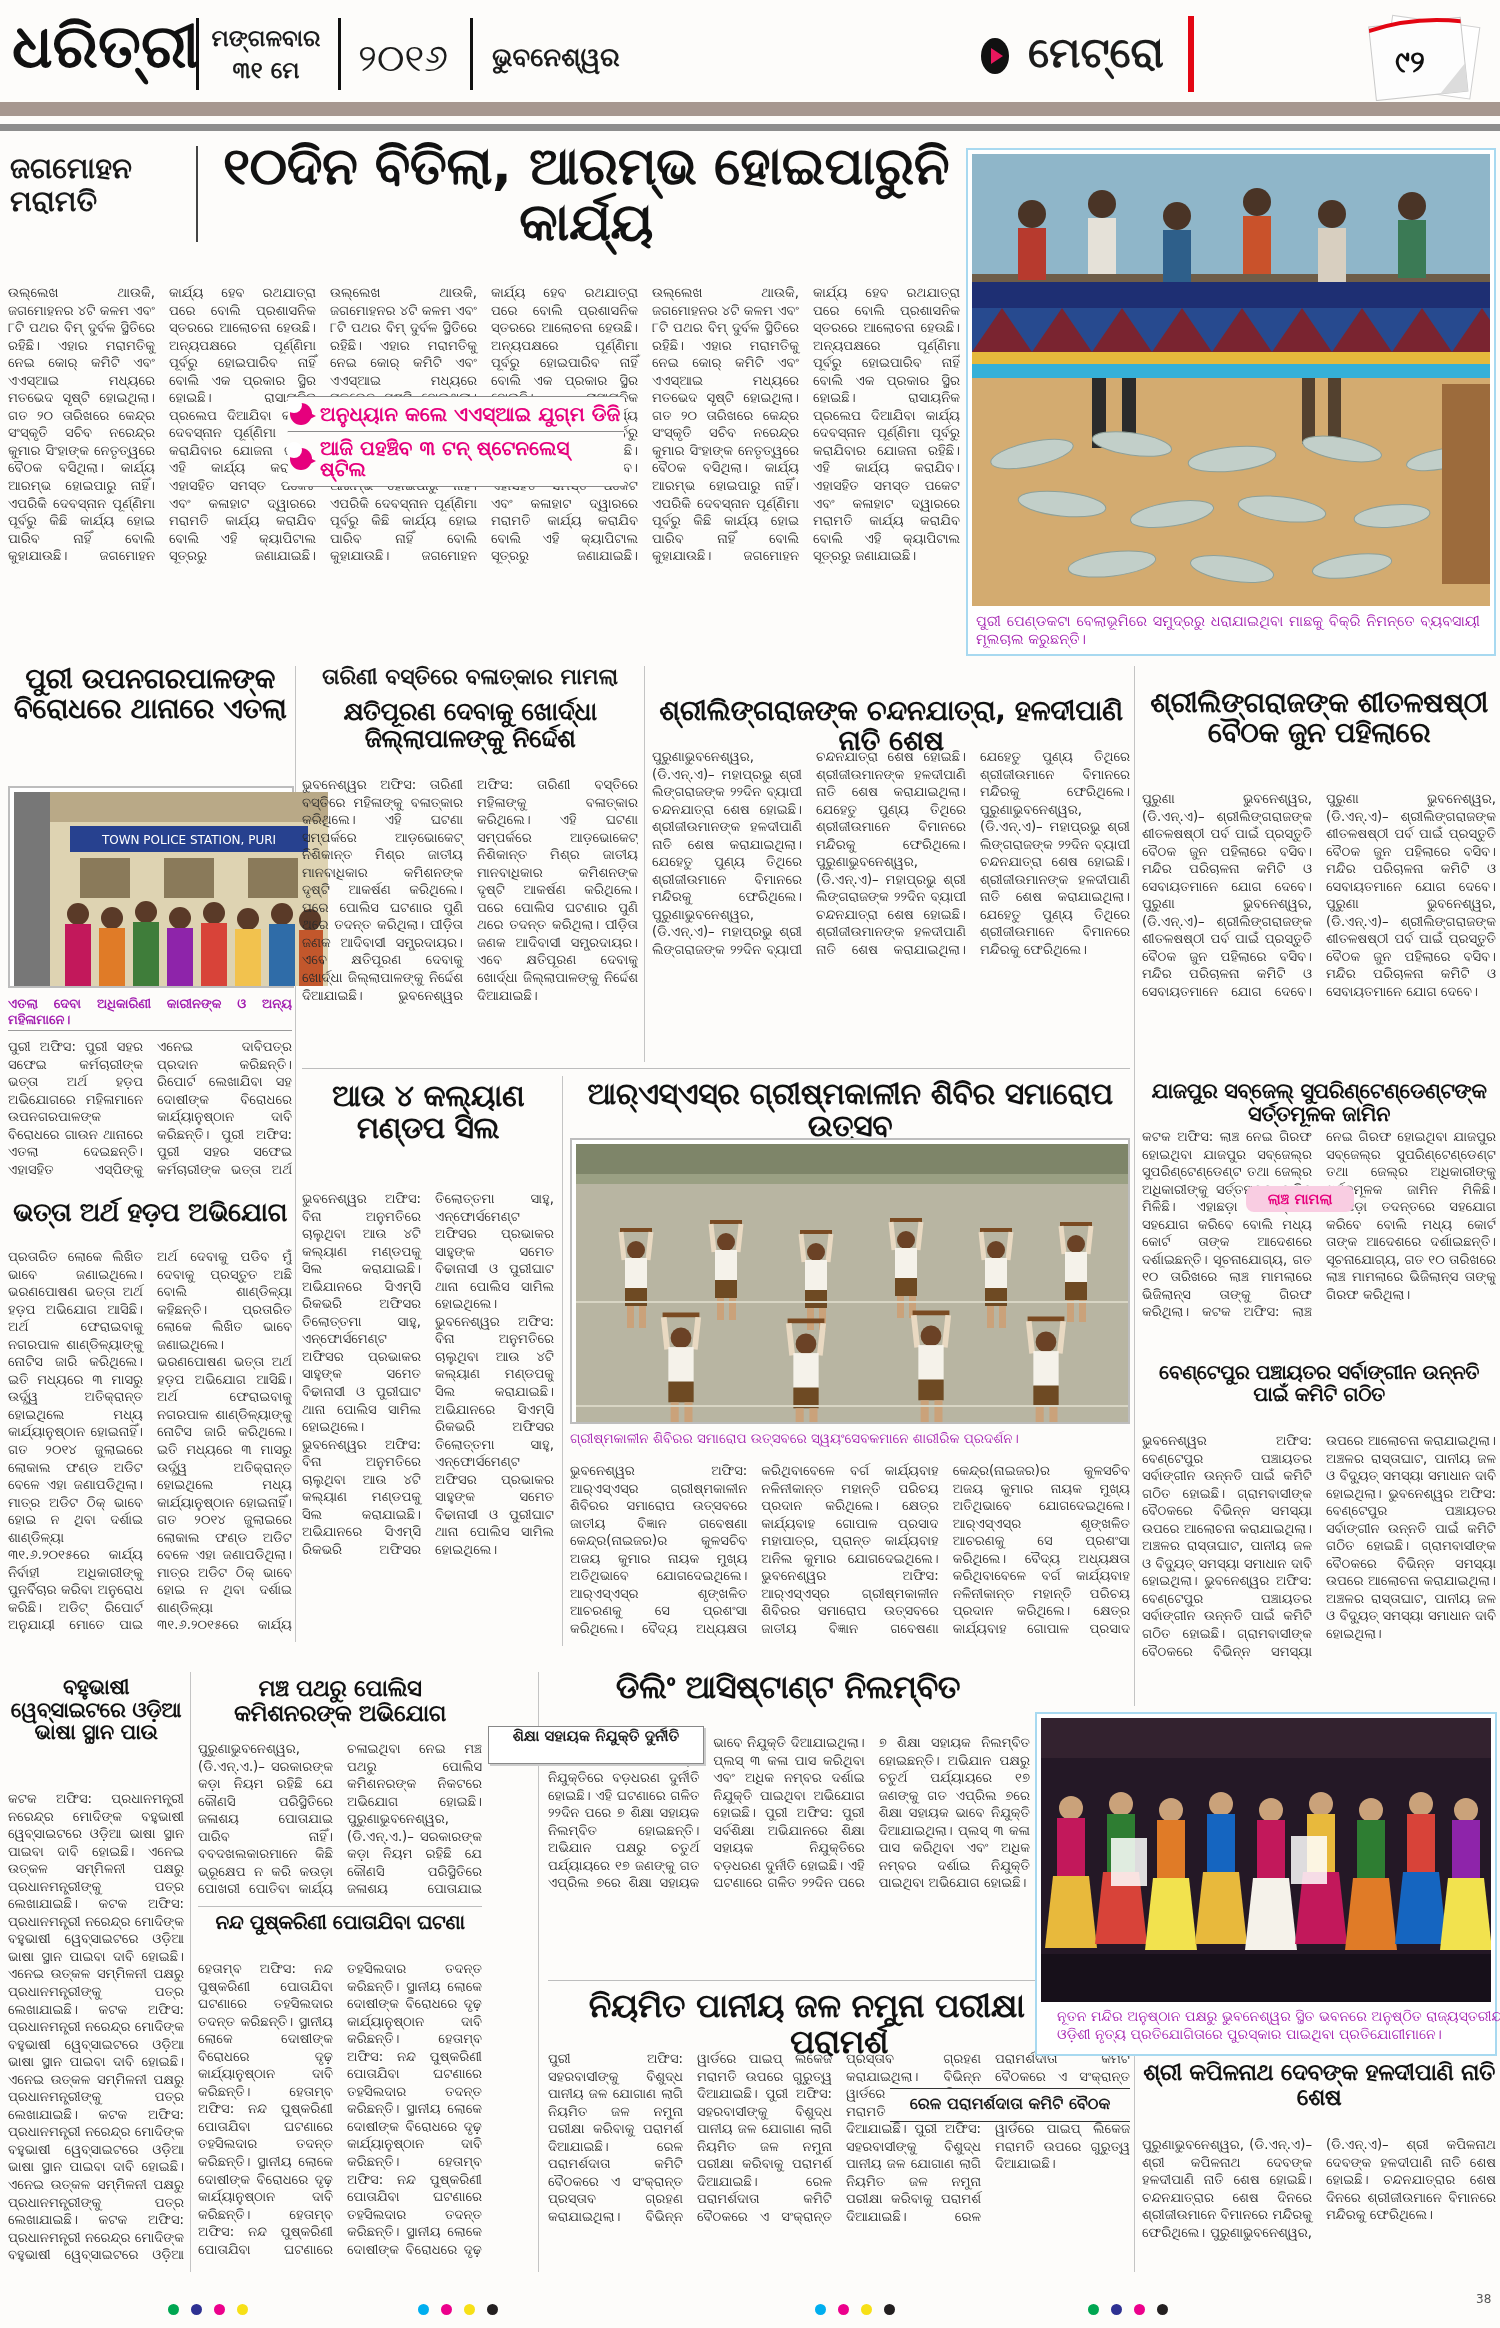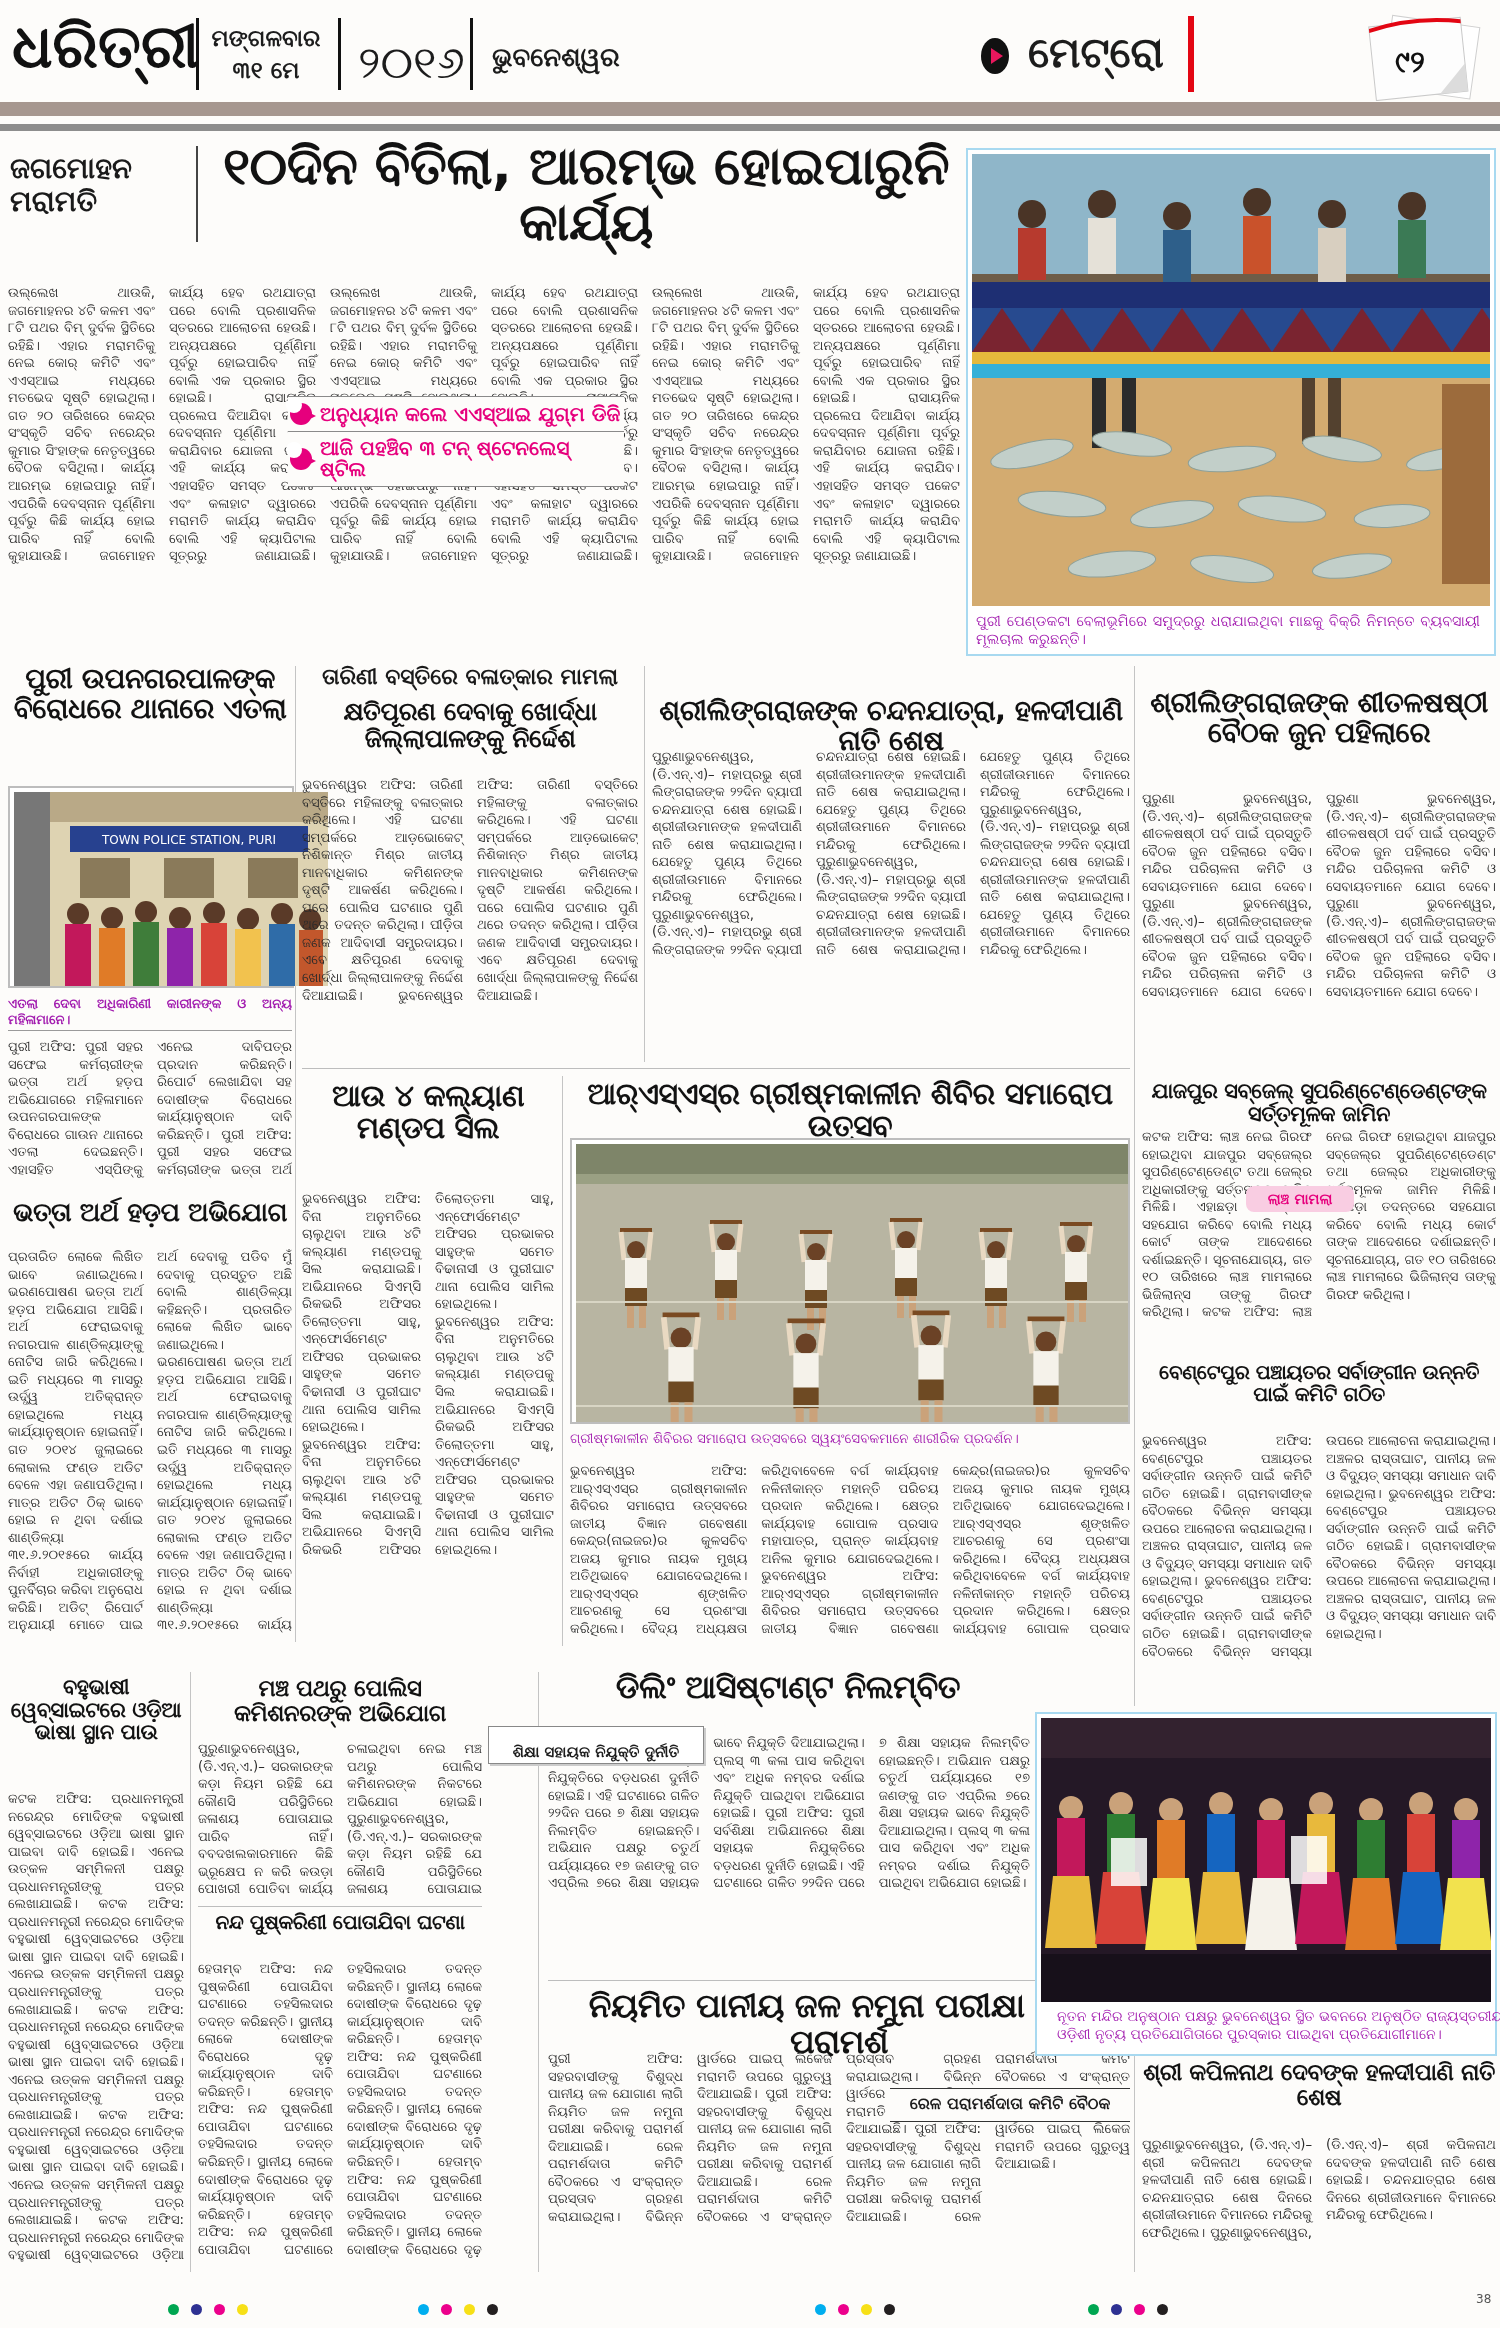--- a/index.html
+++ b/index.html
@@ -24,39 +24,39 @@
   .bul{display:inline-block;position:relative;width:22px;height:22px;vertical-align:middle;margin-right:8px;}
   .bul .c1{position:absolute;left:0;top:0;width:22px;height:22px;border-radius:50%;background:#e6007d;}
   .bul .c2{position:absolute;left:-4px;top:-6px;width:16px;height:16px;border-radius:50%;background:#fff;}
   .bul .tri{position:absolute;right:-4px;top:8px;width:0;height:0;border-left:10px solid #e6007d;
             border-top:5px solid transparent;border-bottom:5px solid transparent;}
   .bullet-row{display:flex;align-items:center;padding:6px 2px;}
   .bullet-text{color:#e6007d;font-weight:bold;font-size:20px;line-height:1.05;}
   .badge-pill{background:#f9cde2;color:#e6007d;font-weight:bold;border-radius:8px;
               text-align:center;font-size:14.5px;line-height:26px;}
   .pullquote{background:#fff;border:1px solid #888;box-shadow:2px 2px 0 #ccc;
-             font-weight:bold;font-size:15px;text-align:center;line-height:1.2;padding:16px 6px;box-sizing:border-box;}
+             font-weight:bold;font-size:15px;text-align:center;line-height:1.2;padding:0 6px;box-sizing:border-box;}
   .subhead-box{background:#fdfcfa;border-top:1.5px solid #333;border-bottom:1.5px solid #333;
                font-weight:bold;font-size:16px;text-align:center;line-height:1.9;}
   .reg-dot{display:inline-block;width:11px;height:11px;border-radius:50%;margin-right:7px;}
   .pgnum-small{font-size:12px;color:#555;}
 </style>
 </head>
 <body>
 
 <div id="page">
 
   <div class="abs mast" style="left:12px;top:10px;width:175px;font-size:60px;line-height:1.2;">ଧରିତ୍ରୀ</div>
   <div class="hsep" style="left:196px;top:18px;height:72px;"></div>
   <div class="abs centered" style="left:206px;top:22px;width:120px;font-weight:bold;font-size:23px;line-height:1.4;">
     <div>ମଙ୍ଗଳବାର</div>
     <div>୩୧ ମେ</div>
   </div>
   <div class="hsep" style="left:338px;top:18px;height:72px;"></div>
-  <div class="abs" style="left:358px;top:36px;width:100px;font-size:45px;">୨୦୧୬</div>
+  <div class="abs" style="left:358px;top:36px;width:100px;font-size:38px;">୨୦୧୬</div>
   <div class="hsep" style="left:470px;top:18px;height:72px;"></div>
   <div class="abs" style="left:492px;top:42px;width:160px;font-size:26px;font-weight:bold;">ଭୁବନେଶ୍ୱର</div>
 
   <div class="abs" style="left:975px;top:36px;width:40px;height:40px;">
     <svg width="40" height="40" viewBox="0 0 40 40">
       <ellipse cx="20" cy="20" rx="14" ry="18" fill="#111"></ellipse>
       <polygon points="16,12 28,20 16,28" fill="#e8175d"></polygon>
     </svg>
   </div>
   <div class="abs" style="left:1028px;top:28px;width:180px;font-size:42px;font-weight:bold;">ମେଟ୍ରୋ</div>

